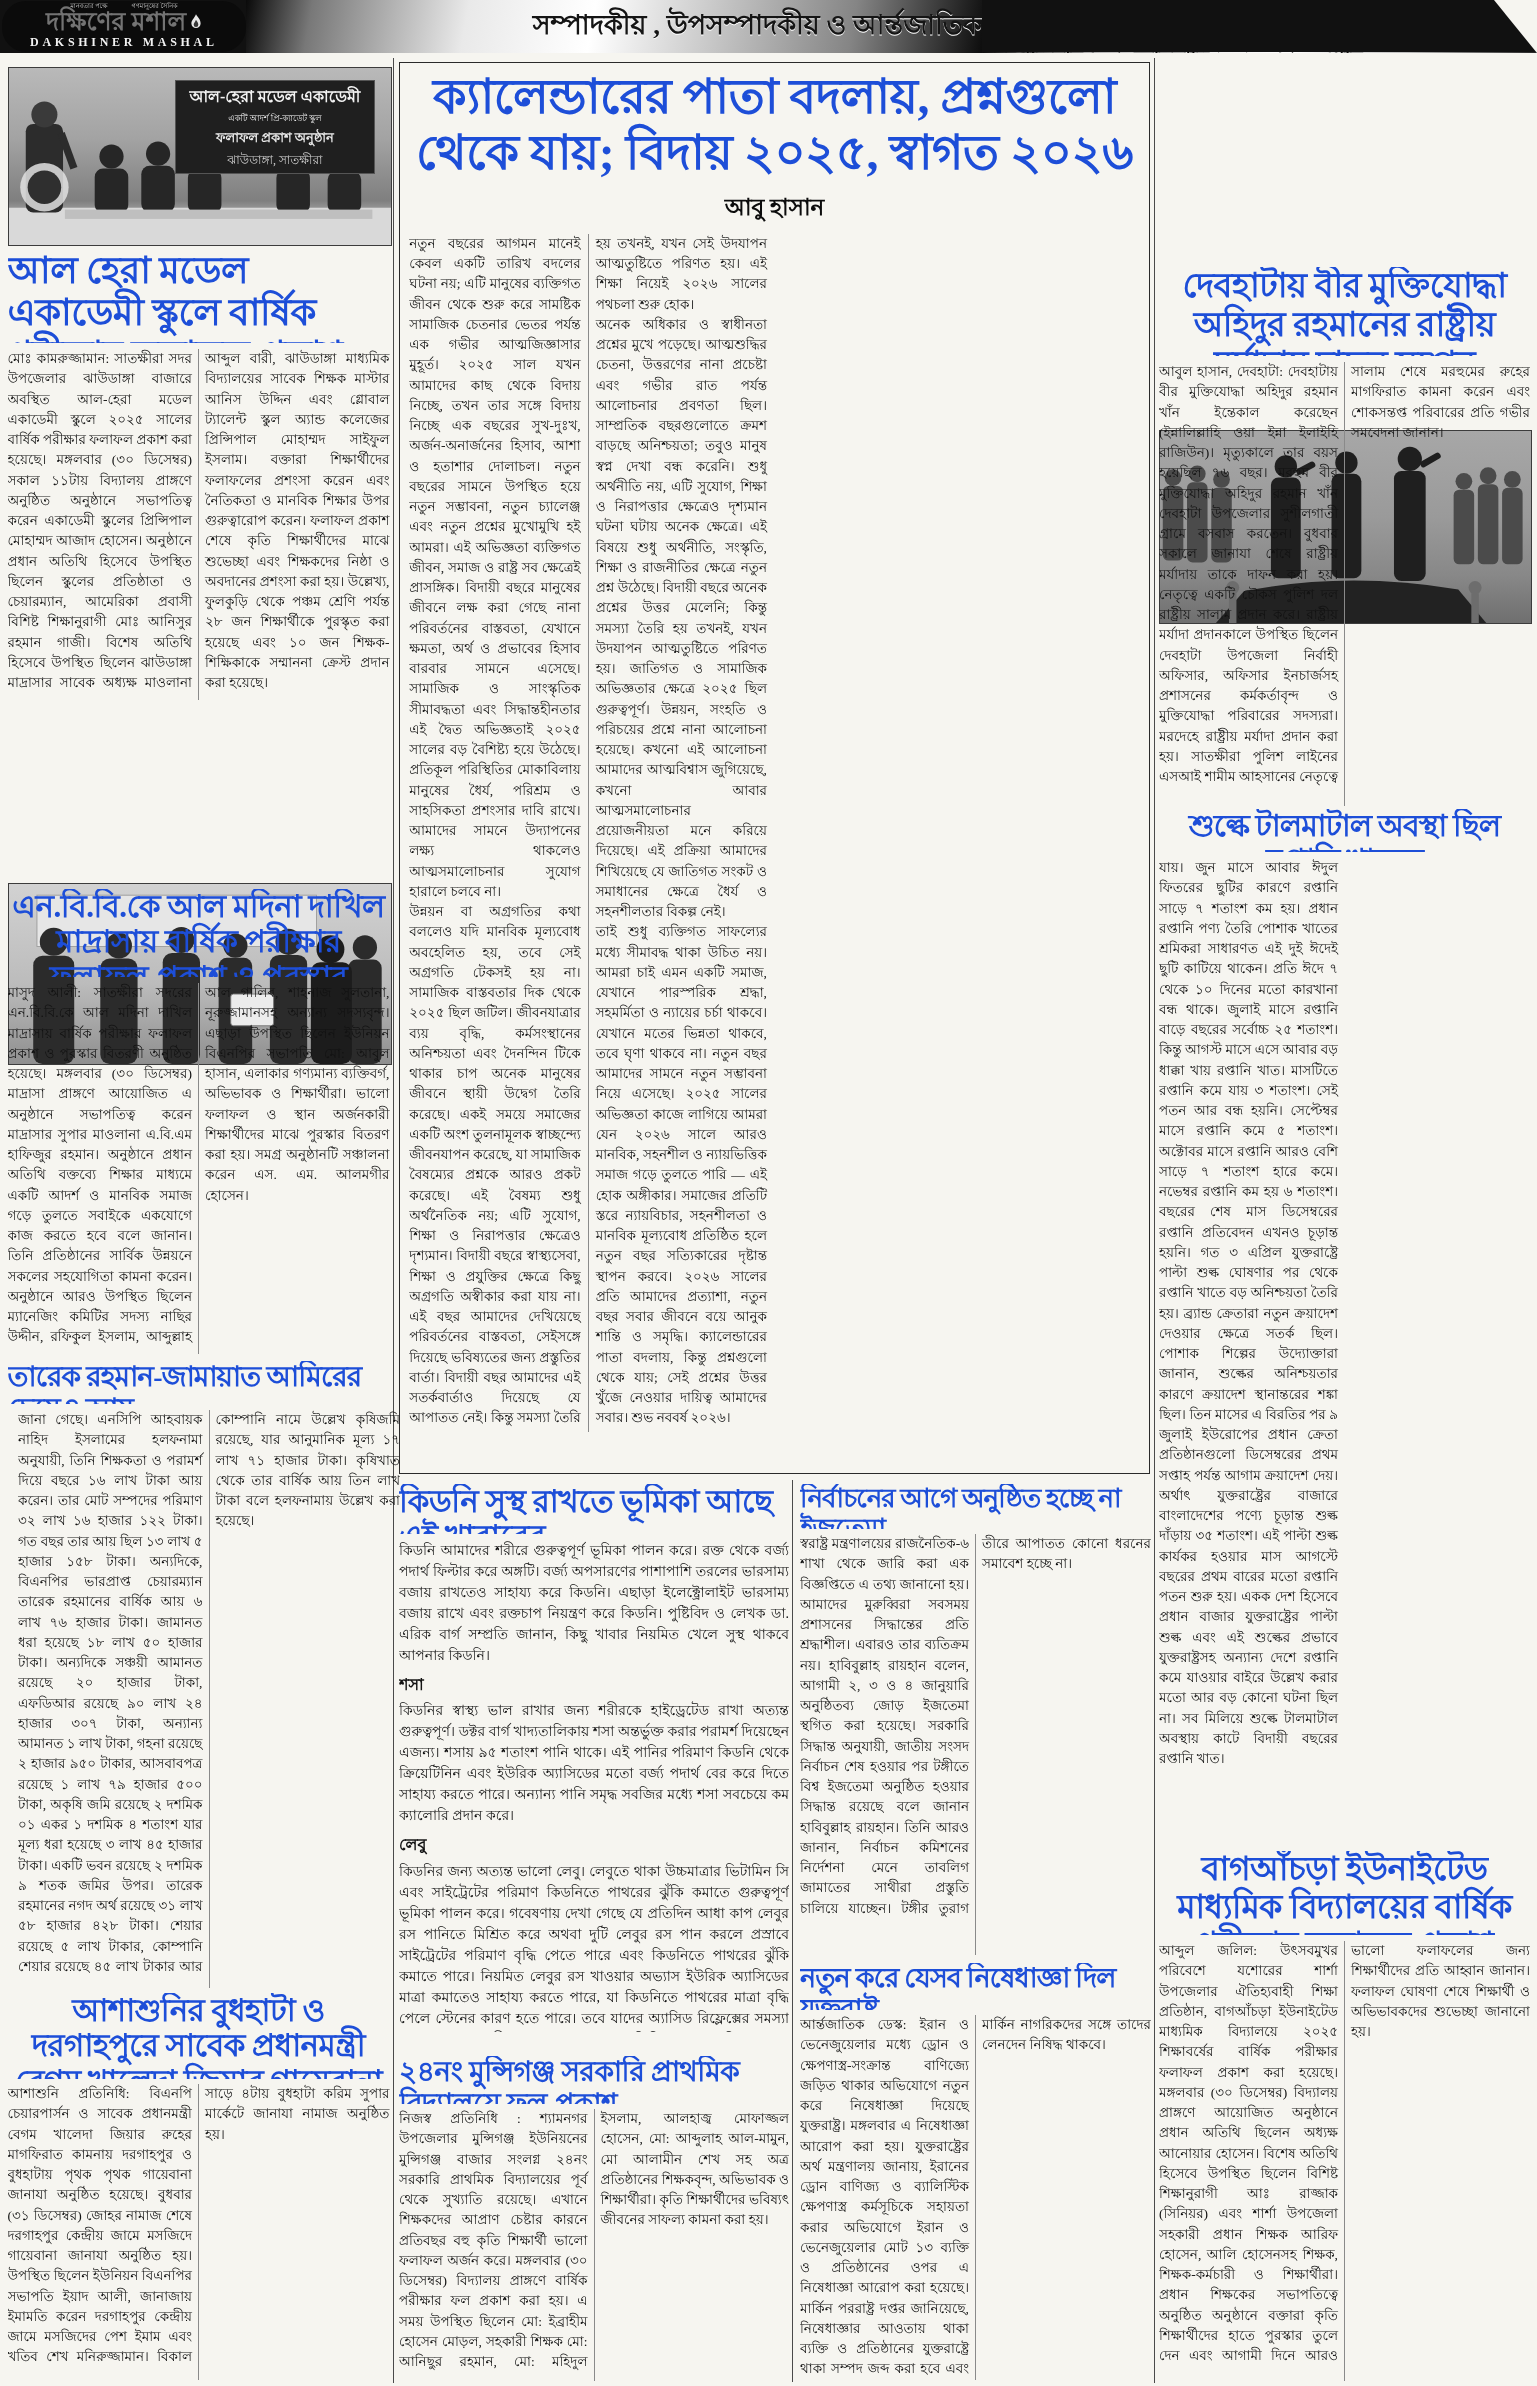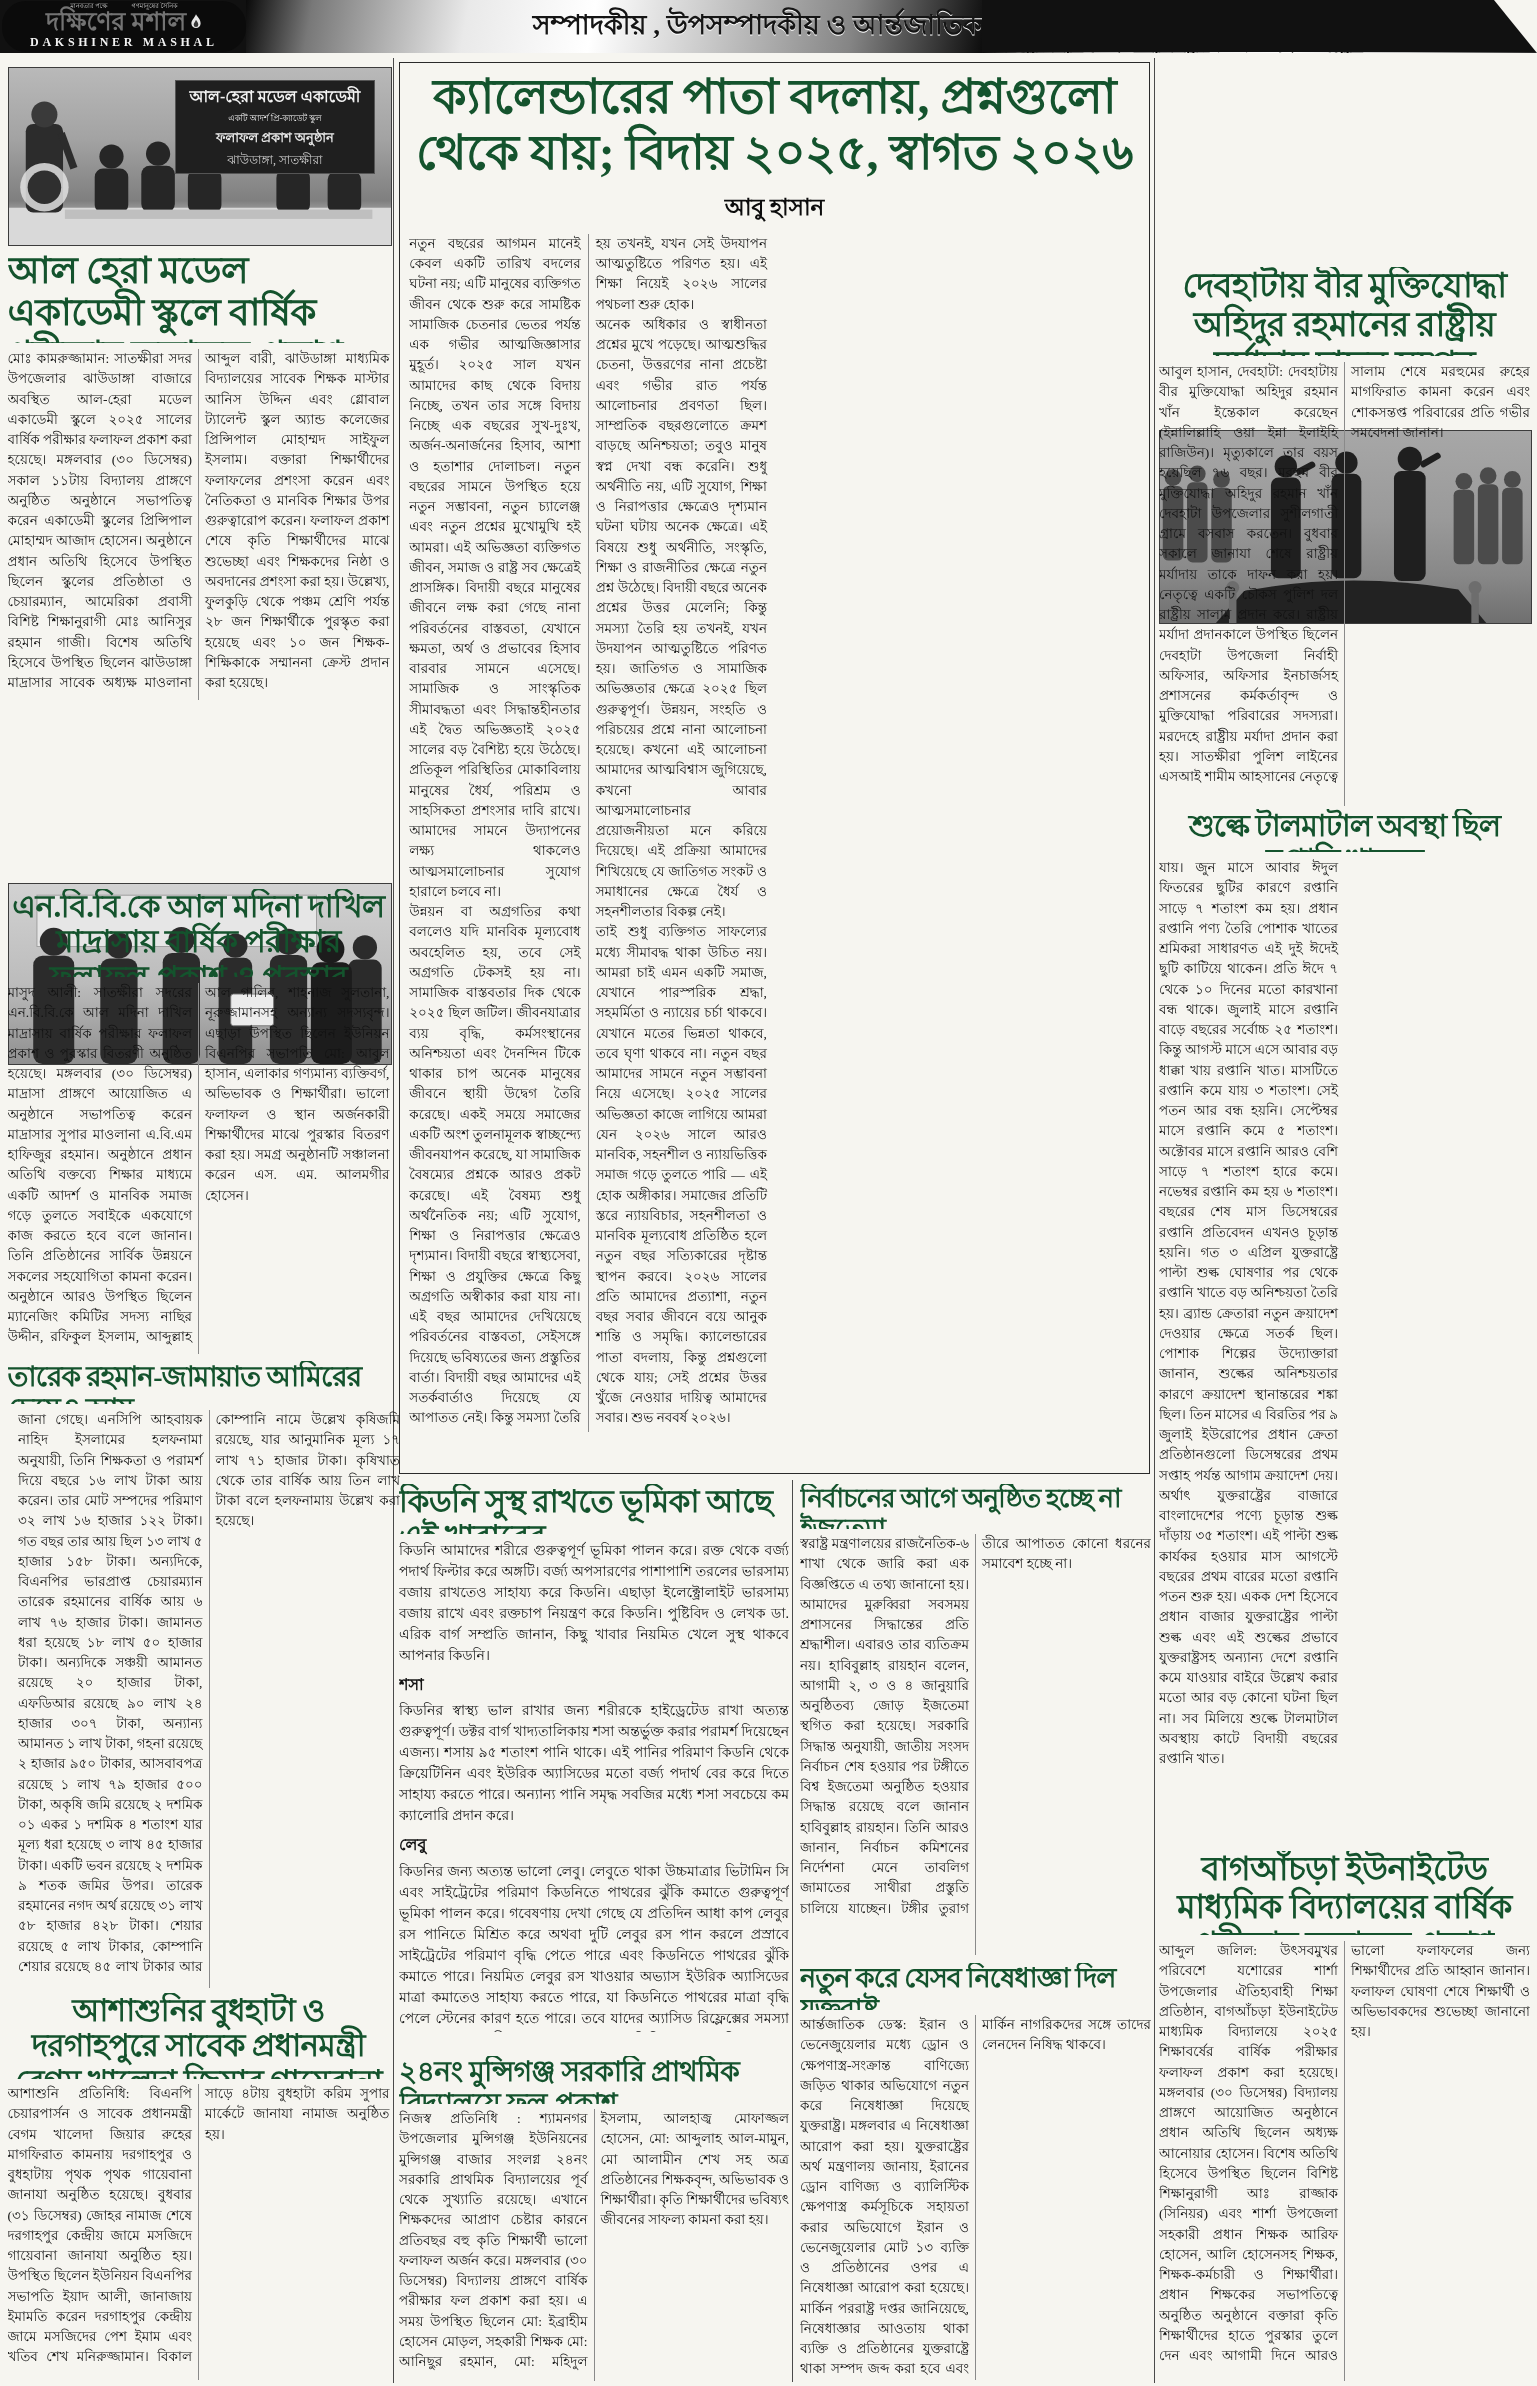--- a/index.html
+++ b/index.html
@@ -22,21 +22,21 @@
   .band-right{left:983px;top:7px;width:555px;height:53px;
     background:linear-gradient(100deg,#0d0d0d 0%,#9a9a9a 12%,#f2f2f2 40%,#ffffff 55%,#bdbdbd 75%,#1a1a1a 100%);
     display:flex;align-items:center;justify-content:flex-end;gap:15px;padding-right:65px;box-sizing:border-box;margin-top:45px;}
   .band-right .d{font-size:21.4px;font-weight:700;color:#101010;}
   .pagenum{width:37px;height:37px;background:#fff;border:2.8px solid #111;display:flex;align-items:center;justify-content:center;
     font-size:24px;font-weight:800;color:#111;}
   .notch{position:absolute;right:0;top:0;width:0;height:0;border-top:53px solid #f6f5f0;border-left:43px solid transparent;}
 
   
   .rule-v{position:absolute;width:0;border-left:0.9px solid #4a4a4a;}
-  .headline{font-weight:800;color:#14532d;line-height:1.14;letter-spacing:-0.5px;}
+  .headline{font-weight:800;color:#1d4ed8;line-height:1.14;letter-spacing:-0.5px;}
   .hl-c{text-align:center;}
   .byline{font-weight:700;text-align:center;color:#0c0c0c;}
   .body-txt{font-size:13.5px;line-height:1.5;text-align:justify;color:#121212;}
   .c2{column-count:2;column-gap:13px;column-rule:0.9px solid #8a8a8a;column-fill:auto;height:100%;}
   .c4{column-count:4;column-gap:15px;column-rule:0.9px solid #8a8a8a;column-fill:auto;height:100%;}
   .mainbox{border:1.9px solid #2a2a2a;background:#f6f5f0;box-sizing:border-box;padding:5.6px 9.3px;}
   .subhead{font-weight:800;font-size:16px;margin:5.6px 0 1.9px 0;}
 
   
   .photo{border:0.9px solid #3c3c3c;position:relative;overflow:hidden;}

